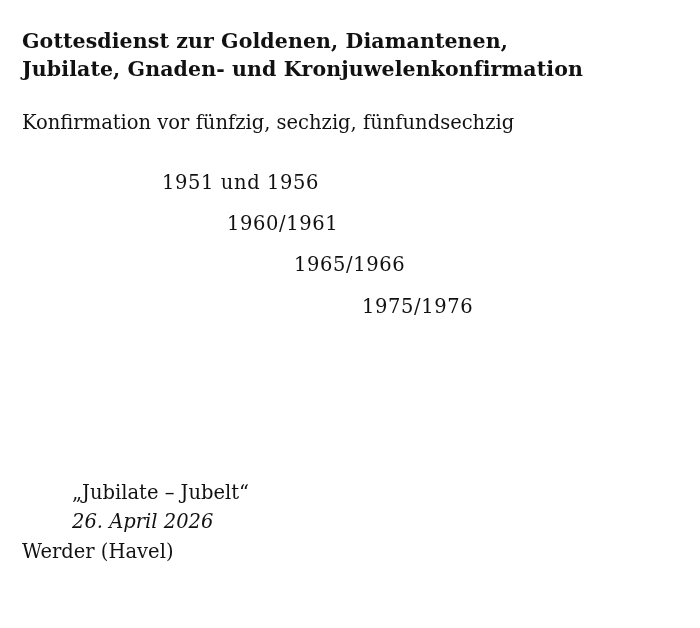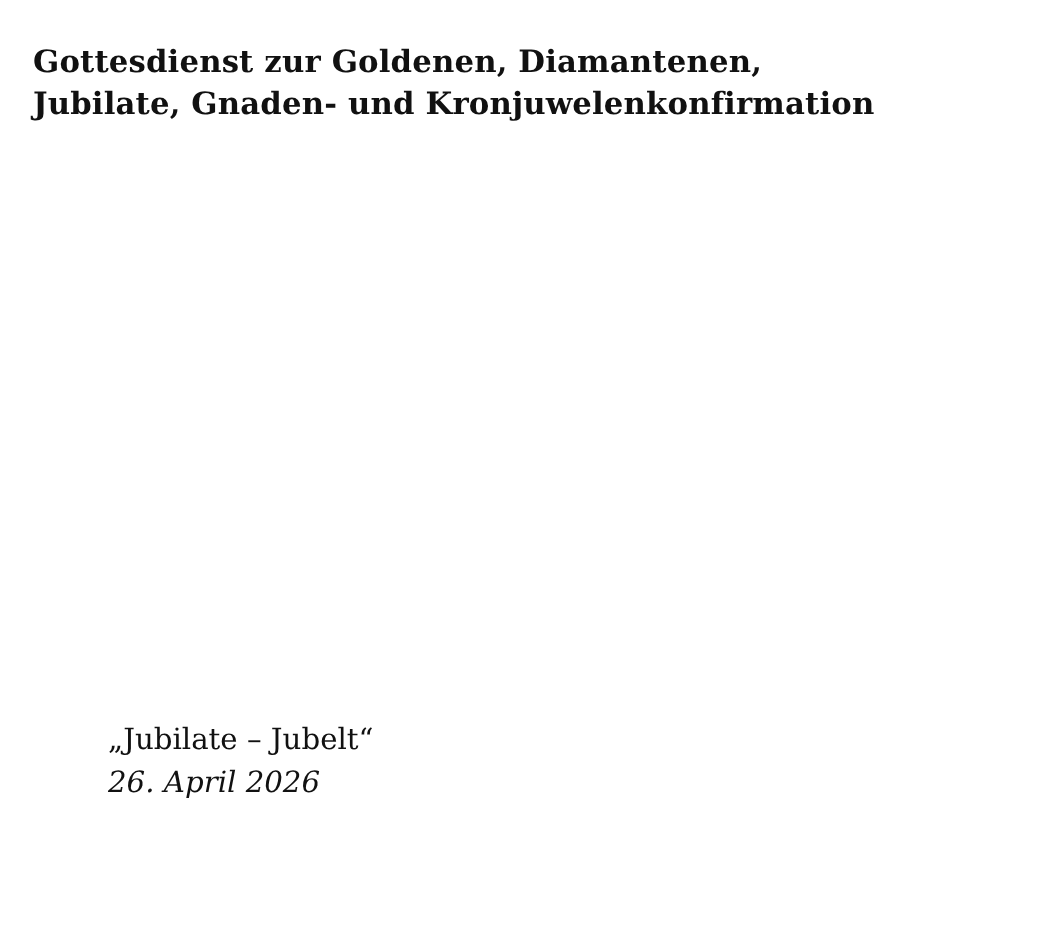--- a/index.html
+++ b/index.html
@@ -83,25 +83,33 @@
 <body>
 
 <div class="page">
 
   <h1 class="title">
     <span class="line">Gottesdienst zur Goldenen, Diamantenen,</span>
     <span class="line">Jubilate, Gnaden- und Kronjuwelenkonfirmation</span>
   </h1>
 
   <div class="subtitle">
+    <span class="line">Konfirmation vor fünfzig, sechzig, fünfundsechzig</span>
   </div>
 
+  <div class="years">
+    <span class="year y1">1951 und 1956</span>
+    <span class="year y2">1960/1961</span>
+    <span class="year y3">1965/1966</span>
+    <span class="year y4">1975/1976</span>
+  </div>
 
   <div class="footer">
     <div class="footer-row">
       <span class="motto">„Jubilate – Jubelt“</span>
       <span class="date">26. April 2026</span>
     </div>
     <div class="parish">
+      <span class="line">Werder (Havel)</span>
     </div>
   </div>
 
 </div>
 
 </body></html>

